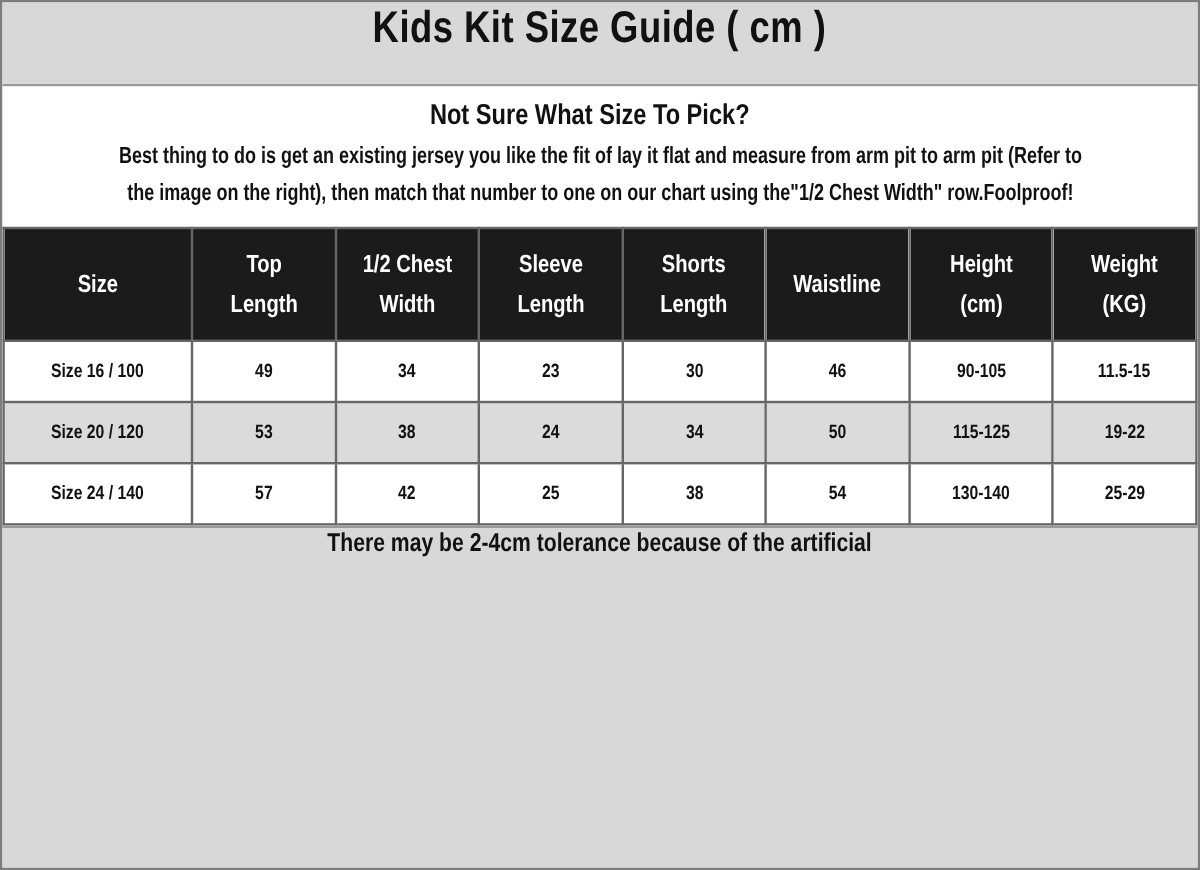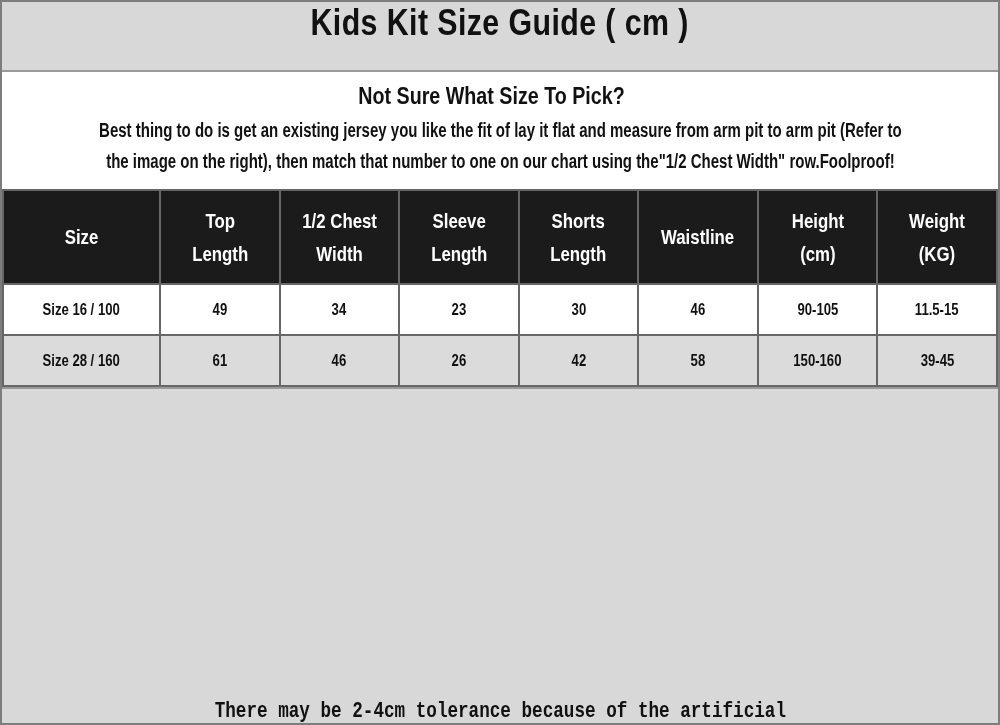--- a/index.html
+++ b/index.html
@@ -83,21 +83,21 @@
     background: #ffffff;
     height: 51px;
     font-size: 16px;
     margin-top: 40px;
   }
   .size-table tbody tr:nth-child(even) td { background: var(--stripe-bg); }
   .footer-bar {
     flex: 1 1 auto;
     background: var(--bar-bg);
     border-top: 2px solid var(--divider);
-    display: flex; align-items: flex-end; justify-content: center; font-family: Liberation Mono, monospace;
+    display: flex; align-items: flex-start; justify-content: center;
   }
   .footer-bar .cx { font-size: 21.5px; }
 </style>
 </head>
 <body>
 
 <div class="page">
 
   <div class="title-bar">
     <span class="cx">Kids Kit Size Guide ( cm )</span>
@@ -143,28 +143,38 @@
         <td><span class="cx">Size 16 / 100</span></td>
         <td><span class="cx">49</span></td>
         <td><span class="cx">34</span></td>
         <td><span class="cx">23</span></td>
         <td><span class="cx">30</span></td>
         <td><span class="cx">46</span></td>
         <td><span class="cx">90-105</span></td>
         <td><span class="cx">11.5-15</span></td>
       </tr>
       <tr>
-        <td><span class="cx">Size 28 / 160</span></td>
-        <td><span class="cx">61</span></td>
-        <td><span class="cx">46</span></td>
-        <td><span class="cx">26</span></td>
+        <td><span class="cx">Size 20 / 120</span></td>
+        <td><span class="cx">53</span></td>
+        <td><span class="cx">38</span></td>
+        <td><span class="cx">24</span></td>
+        <td><span class="cx">34</span></td>
+        <td><span class="cx">50</span></td>
+        <td><span class="cx">115-125</span></td>
+        <td><span class="cx">19-22</span></td>
+      </tr>
+      <tr>
+        <td><span class="cx">Size 24 / 140</span></td>
+        <td><span class="cx">57</span></td>
         <td><span class="cx">42</span></td>
-        <td><span class="cx">58</span></td>
-        <td><span class="cx">150-160</span></td>
-        <td><span class="cx">39-45</span></td>
+        <td><span class="cx">25</span></td>
+        <td><span class="cx">38</span></td>
+        <td><span class="cx">54</span></td>
+        <td><span class="cx">130-140</span></td>
+        <td><span class="cx">25-29</span></td>
       </tr>
     </tbody>
   </table>
 
   <div class="footer-bar">
     <span class="cx">There may be 2-4cm tolerance because of the artificial</span>
   </div>
 
 </div>
 

